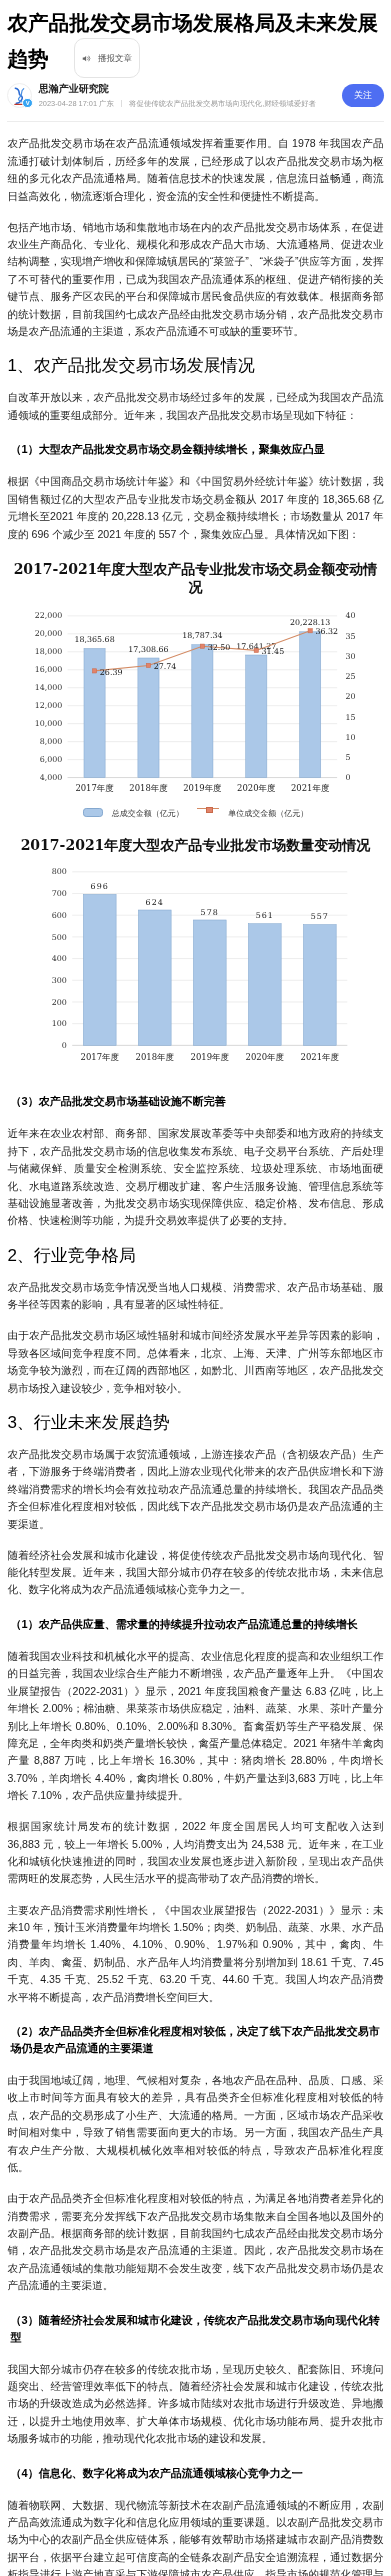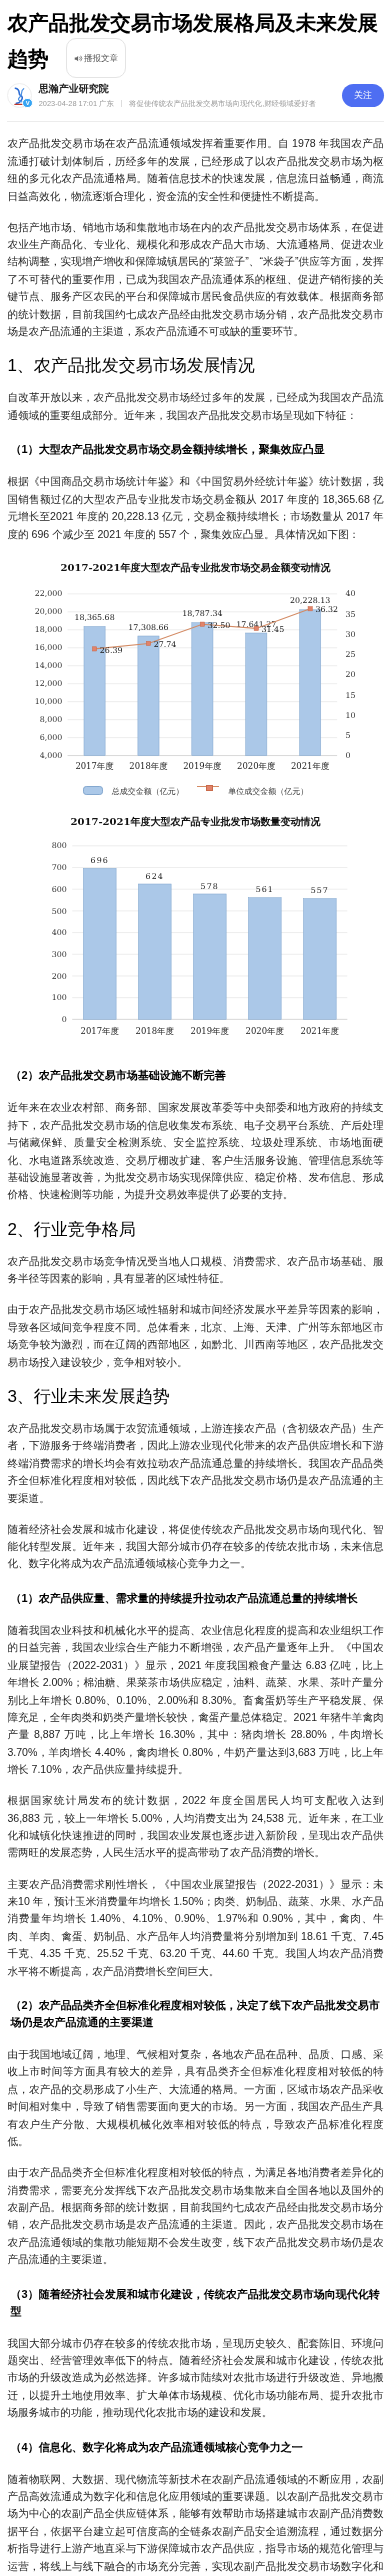--- a/index.html
+++ b/index.html
@@ -2,21 +2,21 @@
 <html style="font-size:8.5px"><head>
 <meta charset="utf-8">
 <style>
   html,body{margin:0;padding:0;background:#fff;color:#1a1a1a;
     font-family:"Liberation Sans","DejaVu Sans",sans-serif;}
   .page{width:391px;margin:0 auto;}
   .inner{padding:5.3px 7.4px 21px 7.4px;}
 
   
   h1.title{margin:3.2px 0 0 0;font-size:20.6px;line-height:30px;font-weight:700;color:#000;}
-  .pill{display:inline-flex;align-items:center;gap:1px;vertical-align:4.2px;margin-left:17px;
+  .pill{display:inline-flex;align-items:center;gap:7px;vertical-align:4.2px;margin-left:25px;
     border:0.5px solid #e4e4e4;border-radius:10px;padding:3.7px 7.4px;font-size:8.5px;font-weight:400;
     color:#555;background:#fff;cursor:pointer;white-space:nowrap;}
   .pill svg{display:block;}
   .author-row{display:flex;align-items:center;margin-top:4px;}
   .avatar{position:relative;width:23px;height:23px;flex:0 0 23px;border-radius:50%;
     border:0.5px solid #eee;background:#fff;}
   .avatar .badge{position:absolute;right:-1.6px;bottom:-1.1px;width:8.5px;height:8.5px;border-radius:50%;
     background:#35a4f3;color:#fff;font-size:5.8px;font-weight:700;display:flex;align-items:center;
     justify-content:center;border:0.8px solid #fff;}
   .author-info{margin-left:6.3px;flex:1 1 auto;min-width:0;}
@@ -29,21 +29,21 @@
 
   
   .content{margin-top:4.2px;}
   .content p{font-size:10.6px;line-height:17.4px;margin:13.7px 0;text-align:justify;color:#1d1d1d;}
   .content h2{font-size:17px;line-height:17px;margin:17px 0 15px 0;color:#000;font-weight:400;}
   .content h3{font-size:11px;line-height:17px;margin:17px 0 15px 0;padding-left:3.2px;color:#000;font-weight:700;}
 
   
   figure.chart{margin:18px auto 16px auto;text-align:center;}
   .chart-title{font-family:"DejaVu Serif","Liberation Serif",serif;font-weight:700;
-    font-size:10px;color:#111;margin-bottom:3.2px;}
+    font-size:14px;color:#111;margin-bottom:3.2px;}
   .legend{display:flex;justify-content:center;align-items:center;gap:13.7px;margin-top:2.1px;
     font-family:"DejaVu Serif","Liberation Serif",serif;font-size:8px;color:#333;}
   .legend .item{display:flex;align-items:flex-start;gap:9px;}
   .sw-bar{display:inline-block;width:18px;height:6.3px;border-radius:3.2px;
     background:#abc8e8;border:0.5px solid #84a8cf;}
   .sw-line{position:relative;display:inline-block;width:22px;height:1.1px;background:#d38a63;}
   .sw-line i{position:absolute;left:9px;top:-1.6px;width:4.2px;height:4.2px;background:#e2836a;
     border:0.5px solid #c96a4a;display:block;}
 </style>
 </head>
@@ -202,21 +202,21 @@
             <text x="336" y="382" text-anchor="middle" font-size="16" fill="#1a1a1a" style="font-family:&quot;DejaVu Serif&quot;,&quot;Liberation Serif&quot;,serif">2019年度</text>
             <rect x="409" y="123.98999999999998" width="62" height="230.01000000000002" fill="#abc8e8" stroke="#84a8cf" stroke-width="1"></rect>
             <text x="440" y="113.98999999999998" text-anchor="middle" font-size="15" fill="#1a1a1a" letter-spacing="2" style="font-family:&quot;DejaVu Serif&quot;,&quot;Liberation Serif&quot;,serif">561</text>
             <text x="440" y="382" text-anchor="middle" font-size="16" fill="#1a1a1a" style="font-family:&quot;DejaVu Serif&quot;,&quot;Liberation Serif&quot;,serif">2020年度</text>
             <rect x="513" y="125.63" width="62" height="228.37" fill="#abc8e8" stroke="#84a8cf" stroke-width="1"></rect>
             <text x="544" y="115.63" text-anchor="middle" font-size="15" fill="#1a1a1a" letter-spacing="2" style="font-family:&quot;DejaVu Serif&quot;,&quot;Liberation Serif&quot;,serif">557</text>
             <text x="544" y="382" text-anchor="middle" font-size="16" fill="#1a1a1a" style="font-family:&quot;DejaVu Serif&quot;,&quot;Liberation Serif&quot;,serif">2021年度</text>
           </svg>
       </figure>
 
-      <h3>（2）农产品批发交易市场基础设施不断完善</h3>
+      <h3>（3）农产品批发交易市场基础设施不断完善</h3>
       <p>近年来在农业农村部、商务部、国家发展改革委等中央部委和地方政府的持续支持下，农产品批发交易市场的信息收集发布系统、电子交易平台系统、产后处理与储藏保鲜、质量安全检测系统、安全监控系统、垃圾处理系统、市场地面硬化、水电道路系统改造、交易厅棚改扩建、客户生活服务设施、管理信息系统等基础设施显著改善，为批发交易市场实现保障供应、稳定价格、发布信息、形成价格、快速检测等功能，为提升交易效率提供了必要的支持。</p>
 
       <h2>2、行业竞争格局</h2>
       <p>农产品批发交易市场竞争情况受当地人口规模、消费需求、农产品市场基础、服务半径等因素的影响，具有显著的区域性特征。</p>
       <p>由于农产品批发交易市场区域性辐射和城市间经济发展水平差异等因素的影响，导致各区域间竞争程度不同。总体看来，北京、上海、天津、广州等东部地区市场竞争较为激烈，而在辽阔的西部地区，如黔北、川西南等地区，农产品批发交易市场投入建设较少，竞争相对较小。</p>
 
       <h2>3、行业未来发展趋势</h2>
       <p>农产品批发交易市场属于农贸流通领域，上游连接农产品（含初级农产品）生产者，下游服务于终端消费者，因此上游农业现代化带来的农产品供应增长和下游终端消费需求的增长均会有效拉动农产品流通总量的持续增长。我国农产品品类齐全但标准化程度相对较低，因此线下农产品批发交易市场仍是农产品流通的主要渠道。</p>
       <p>随着经济社会发展和城市化建设，将促使传统农产品批发交易市场向现代化、智能化转型发展。近年来，我国大部分城市仍存在较多的传统农批市场，未来信息化、数字化将成为农产品流通领域核心竞争力之一。</p>
 

